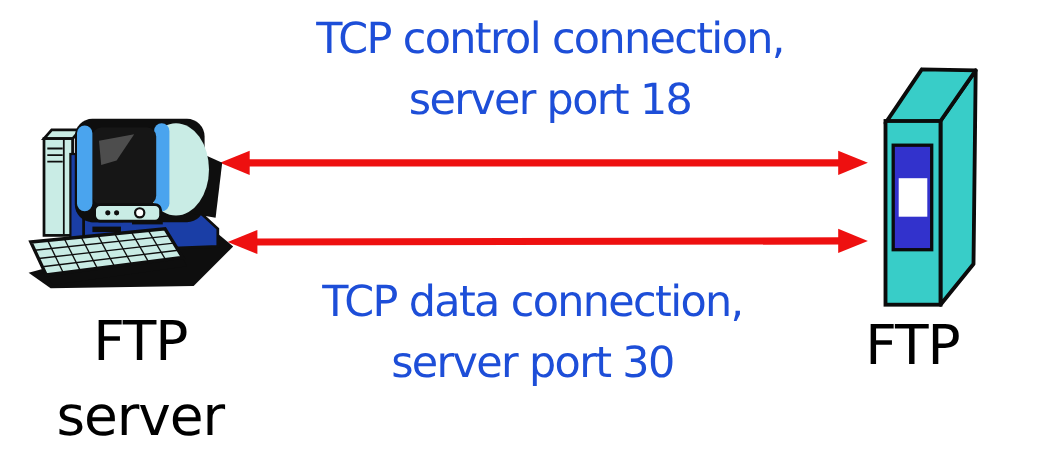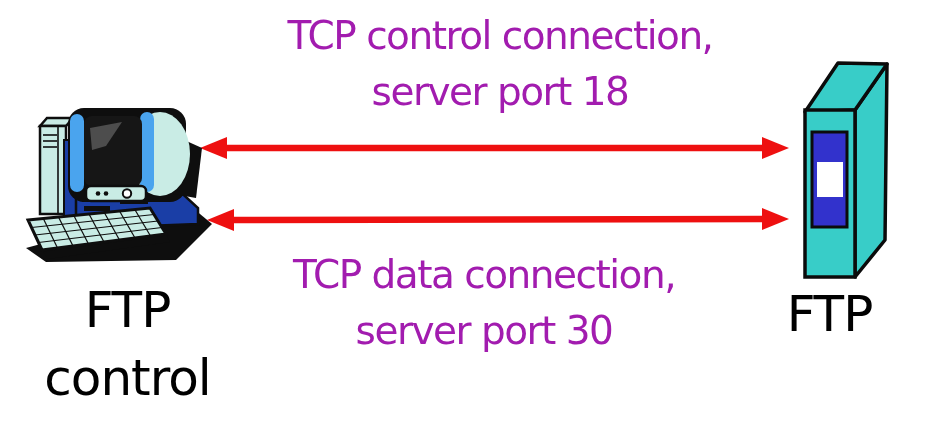--- a/index.html
+++ b/index.html
@@ -8,21 +8,21 @@
     width:948px;height:432px;
     background:#ffffff;
     overflow:hidden;
     font-family:"DejaVu Sans", sans-serif;
   }
   .abs{position:absolute;}
   .conn-label{
     font-size:39px;
     line-height:56px;
     text-align:center;
-    color:#a21caf;
+    color:#1d4ed8;
     letter-spacing:-1.5px;
     white-space:nowrap;
   }
   .node-label{
     font-size:50px;
     line-height:68px;
     text-align:center;
     color:#000000;
     letter-spacing:-1px;
     white-space:nowrap;
@@ -114,20 +114,20 @@
     <div>server port 18</div>
   </div>
 
   <div class="abs conn-label" style="left:184px;top:247px;width:600px;">
     <div>TCP data connection,</div>
     <div>server port 30</div>
   </div>
 
   <div class="abs node-label" style="left:25px;top:276px;width:205px;">
     <div>FTP</div>
-    <div>control</div>
+    <div>server</div>
   </div>
 
   <div class="abs node-label" style="left:727px;top:280px;width:205px;">
     <div>FTP</div>
   </div>
 
 </div>
 
 </body></html>

